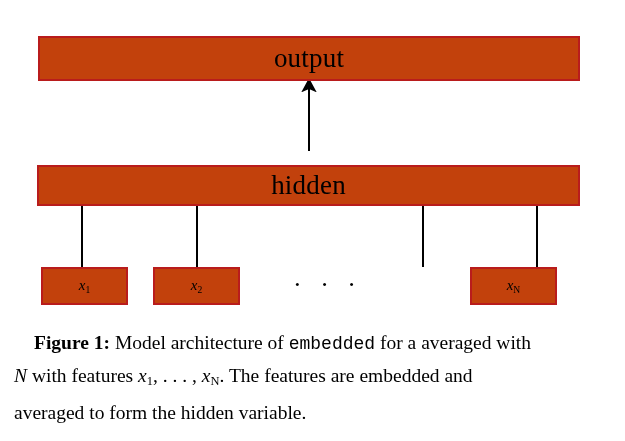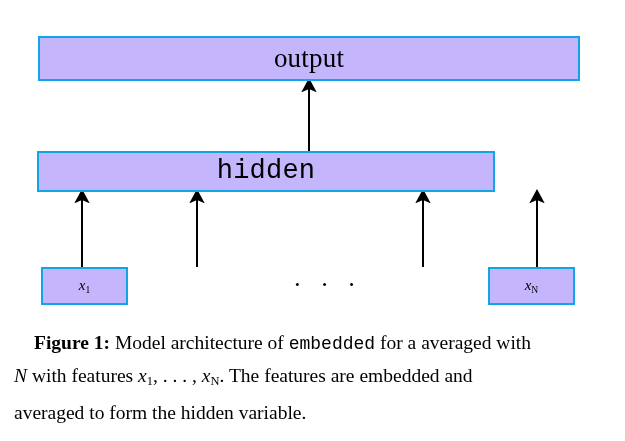--- a/index.html
+++ b/index.html
@@ -25,22 +25,22 @@
     position: absolute;
     left: 0;
     top: 0;
     width: 625px;
     height: 325px;
   }
 
   .node-box {
     position: absolute;
     box-sizing: border-box;
-    border: 2px solid #0ea5e9;
-    background: #c4b5fd;
+    border: 2px solid #b91c1c;
+    background: #c2410c;
     display: flex;
     align-items: center;
     justify-content: center;
     font-family: "Liberation Serif", "DejaVu Serif", serif;
   }
 
   .layer-box {
     font-size: 27px;
     line-height: 1;
     letter-spacing: 0.2px;
@@ -123,33 +123,36 @@
       <line x1="82" y1="267" x2="82" y2="197" stroke="#000000" stroke-width="2" marker-end="url(#arrowhead)"></line>
       <line x1="197" y1="267" x2="197" y2="197" stroke="#000000" stroke-width="2" marker-end="url(#arrowhead)"></line>
       <line x1="423" y1="267" x2="423" y2="197" stroke="#000000" stroke-width="2" marker-end="url(#arrowhead)"></line>
       <line x1="537" y1="267" x2="537" y2="197" stroke="#000000" stroke-width="2" marker-end="url(#arrowhead)"></line>
     </svg>
 
     <div class="node-box layer-box" style="left:38px; top:36px; width:542px; height:45px;">
       <span>output</span>
     </div>
 
-    <div class="node-box layer-box" style="left:37px; top:151px; width:458px; height:41px;font-family:Liberation Mono, monospace;">
+    <div class="node-box layer-box" style="left:37px; top:165px; width:543px; height:41px;">
       <span>hidden</span>
     </div>
 
     <div class="node-box input-box" style="left:41px; top:267px; width:87px; height:38px;">
       <span class="math"><span>x</span><sub>1</sub></span>
     </div>
 
+    <div class="node-box input-box" style="left:153px; top:267px; width:87px; height:38px;">
+      <span class="math"><span>x</span><sub>2</sub></span>
+    </div>
 
     <div class="ellipsis" style="left:293px; top:272px;">· · ·</div>
 
 
-    <div class="node-box input-box" style="left:488px; top:267px; width:87px; height:38px;">
+    <div class="node-box input-box" style="left:470px; top:267px; width:87px; height:38px;">
       <span class="math"><span>x</span><sub class="ital">N</sub></span>
     </div>
 
   </div>
 
   <div id="caption">
     <span class="cap-line"><b>Figure 1:</b><span> Model architecture of </span><span class="mono">embedded</span><span> for a averaged with</span></span>
 
     <span class="cap-line"><span class="math">N</span><span> with features </span><span class="math"><span>x</span><sub>1</sub></span><span>, . . . , </span><span class="math"><span>x</span><sub class="ital">N</sub></span><span>. The features are embedded and</span></span>
 

